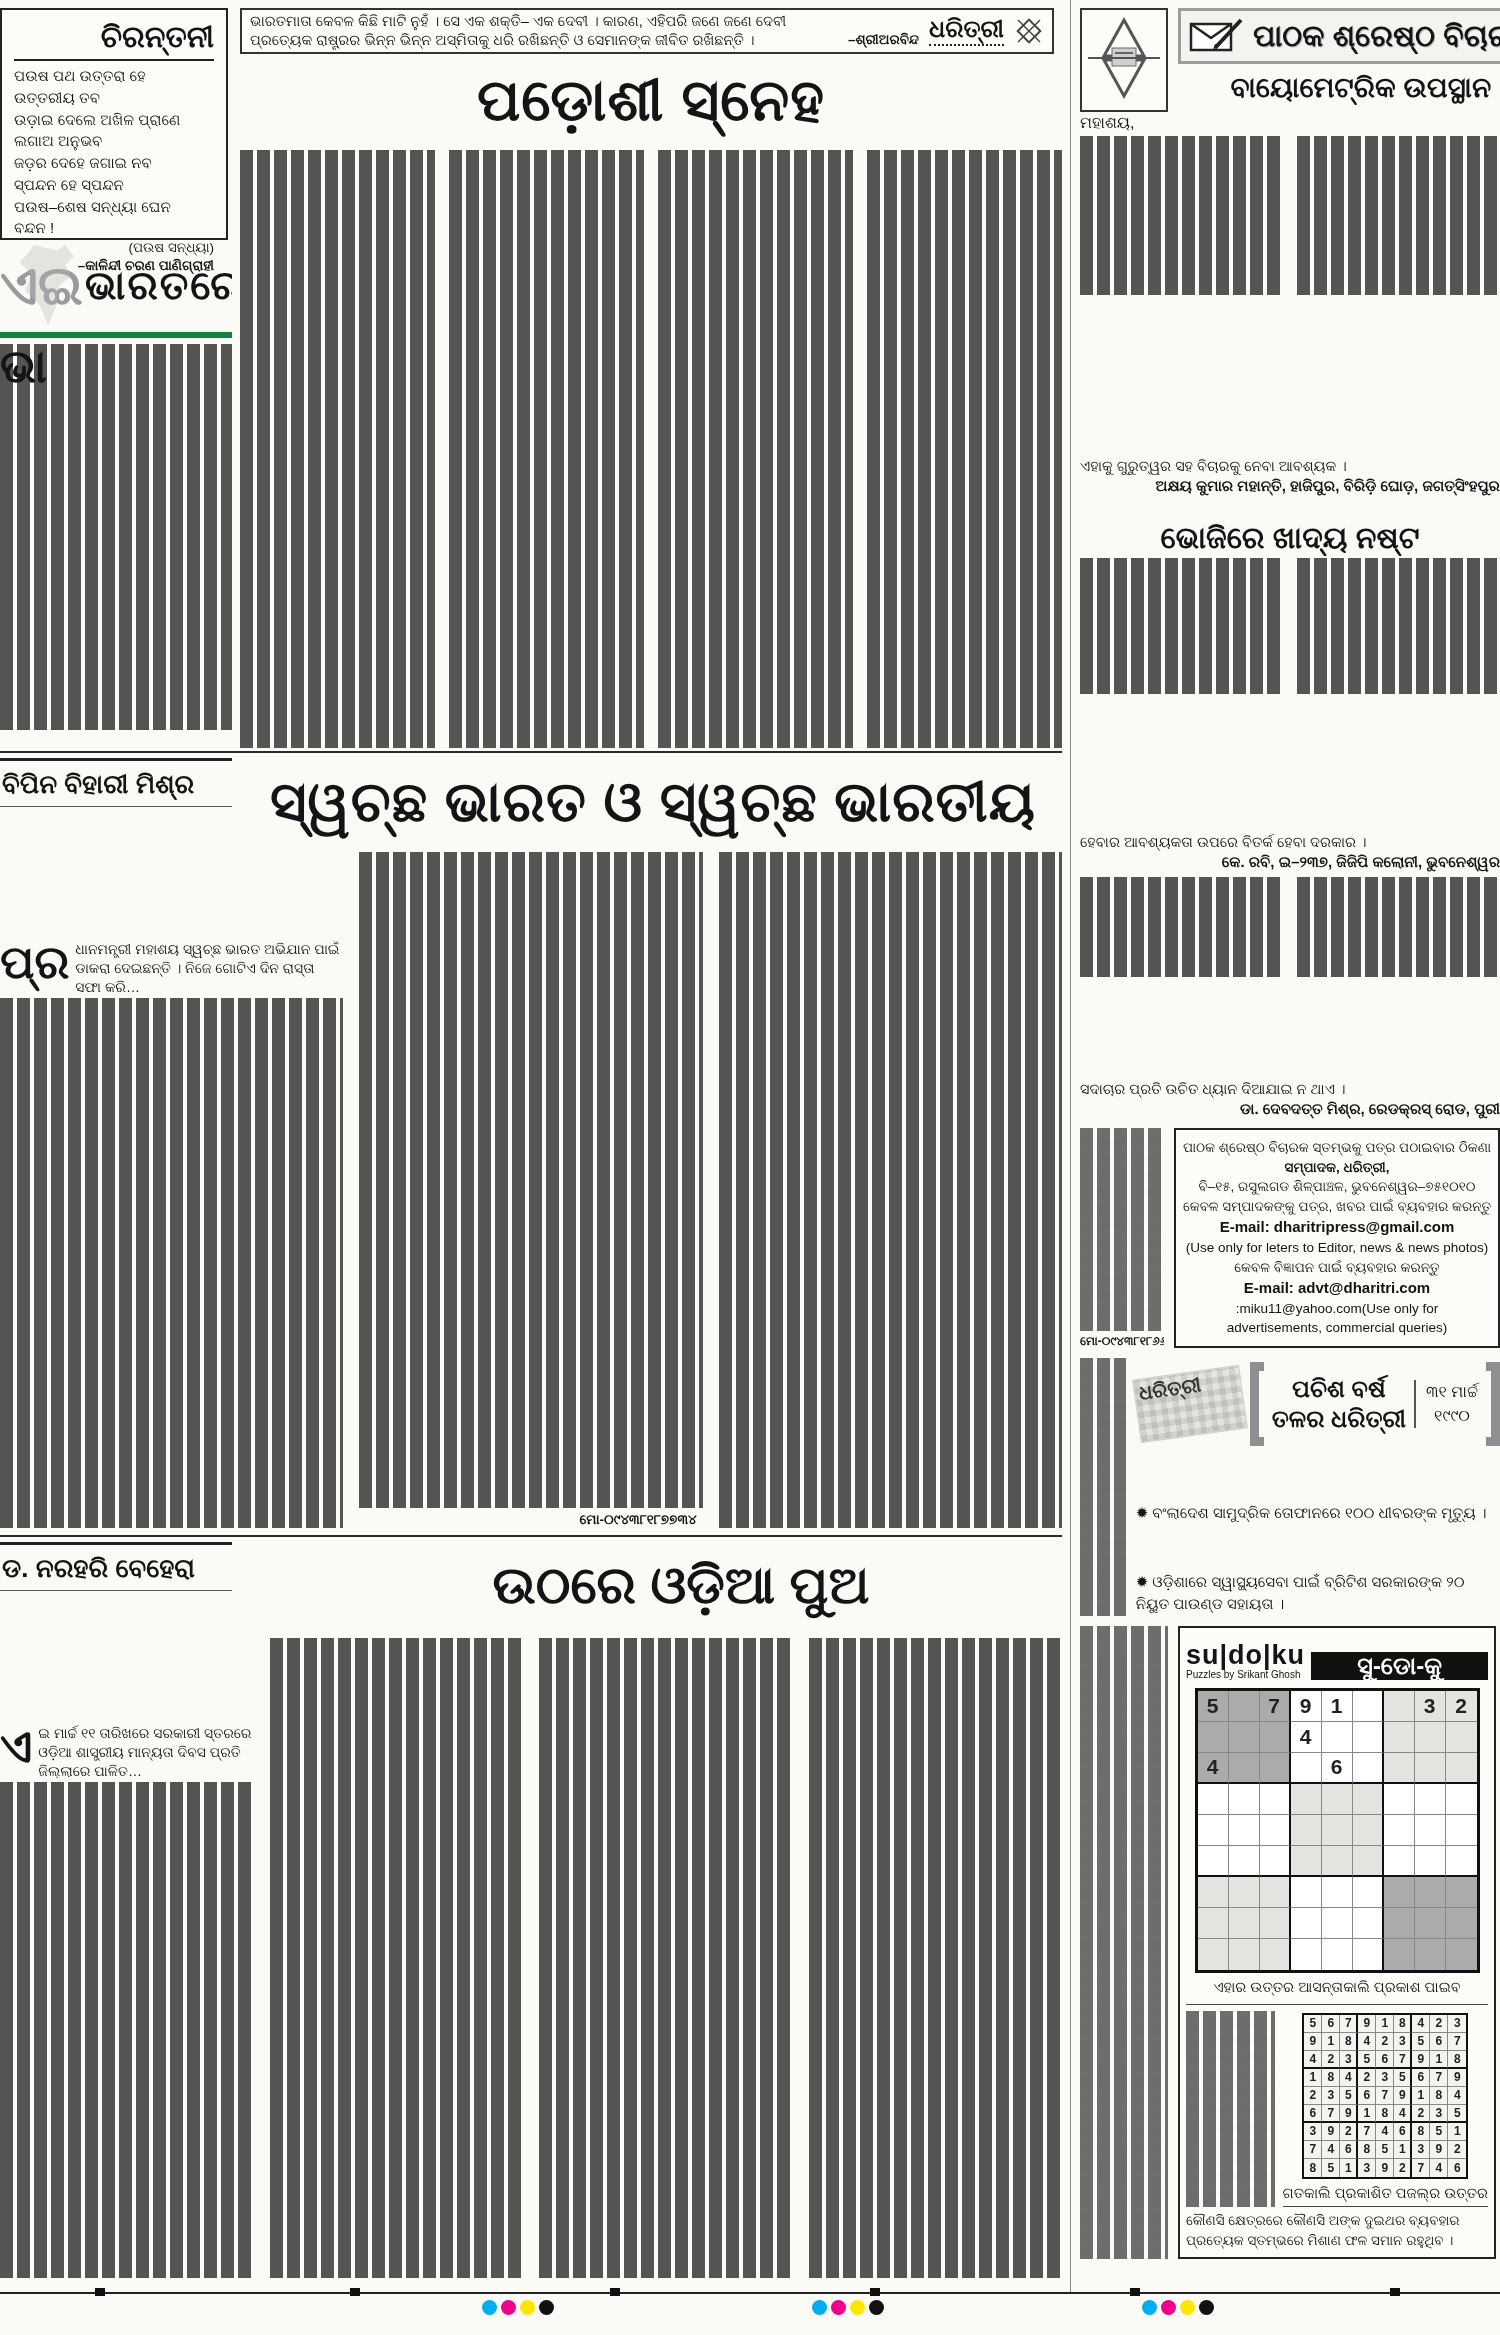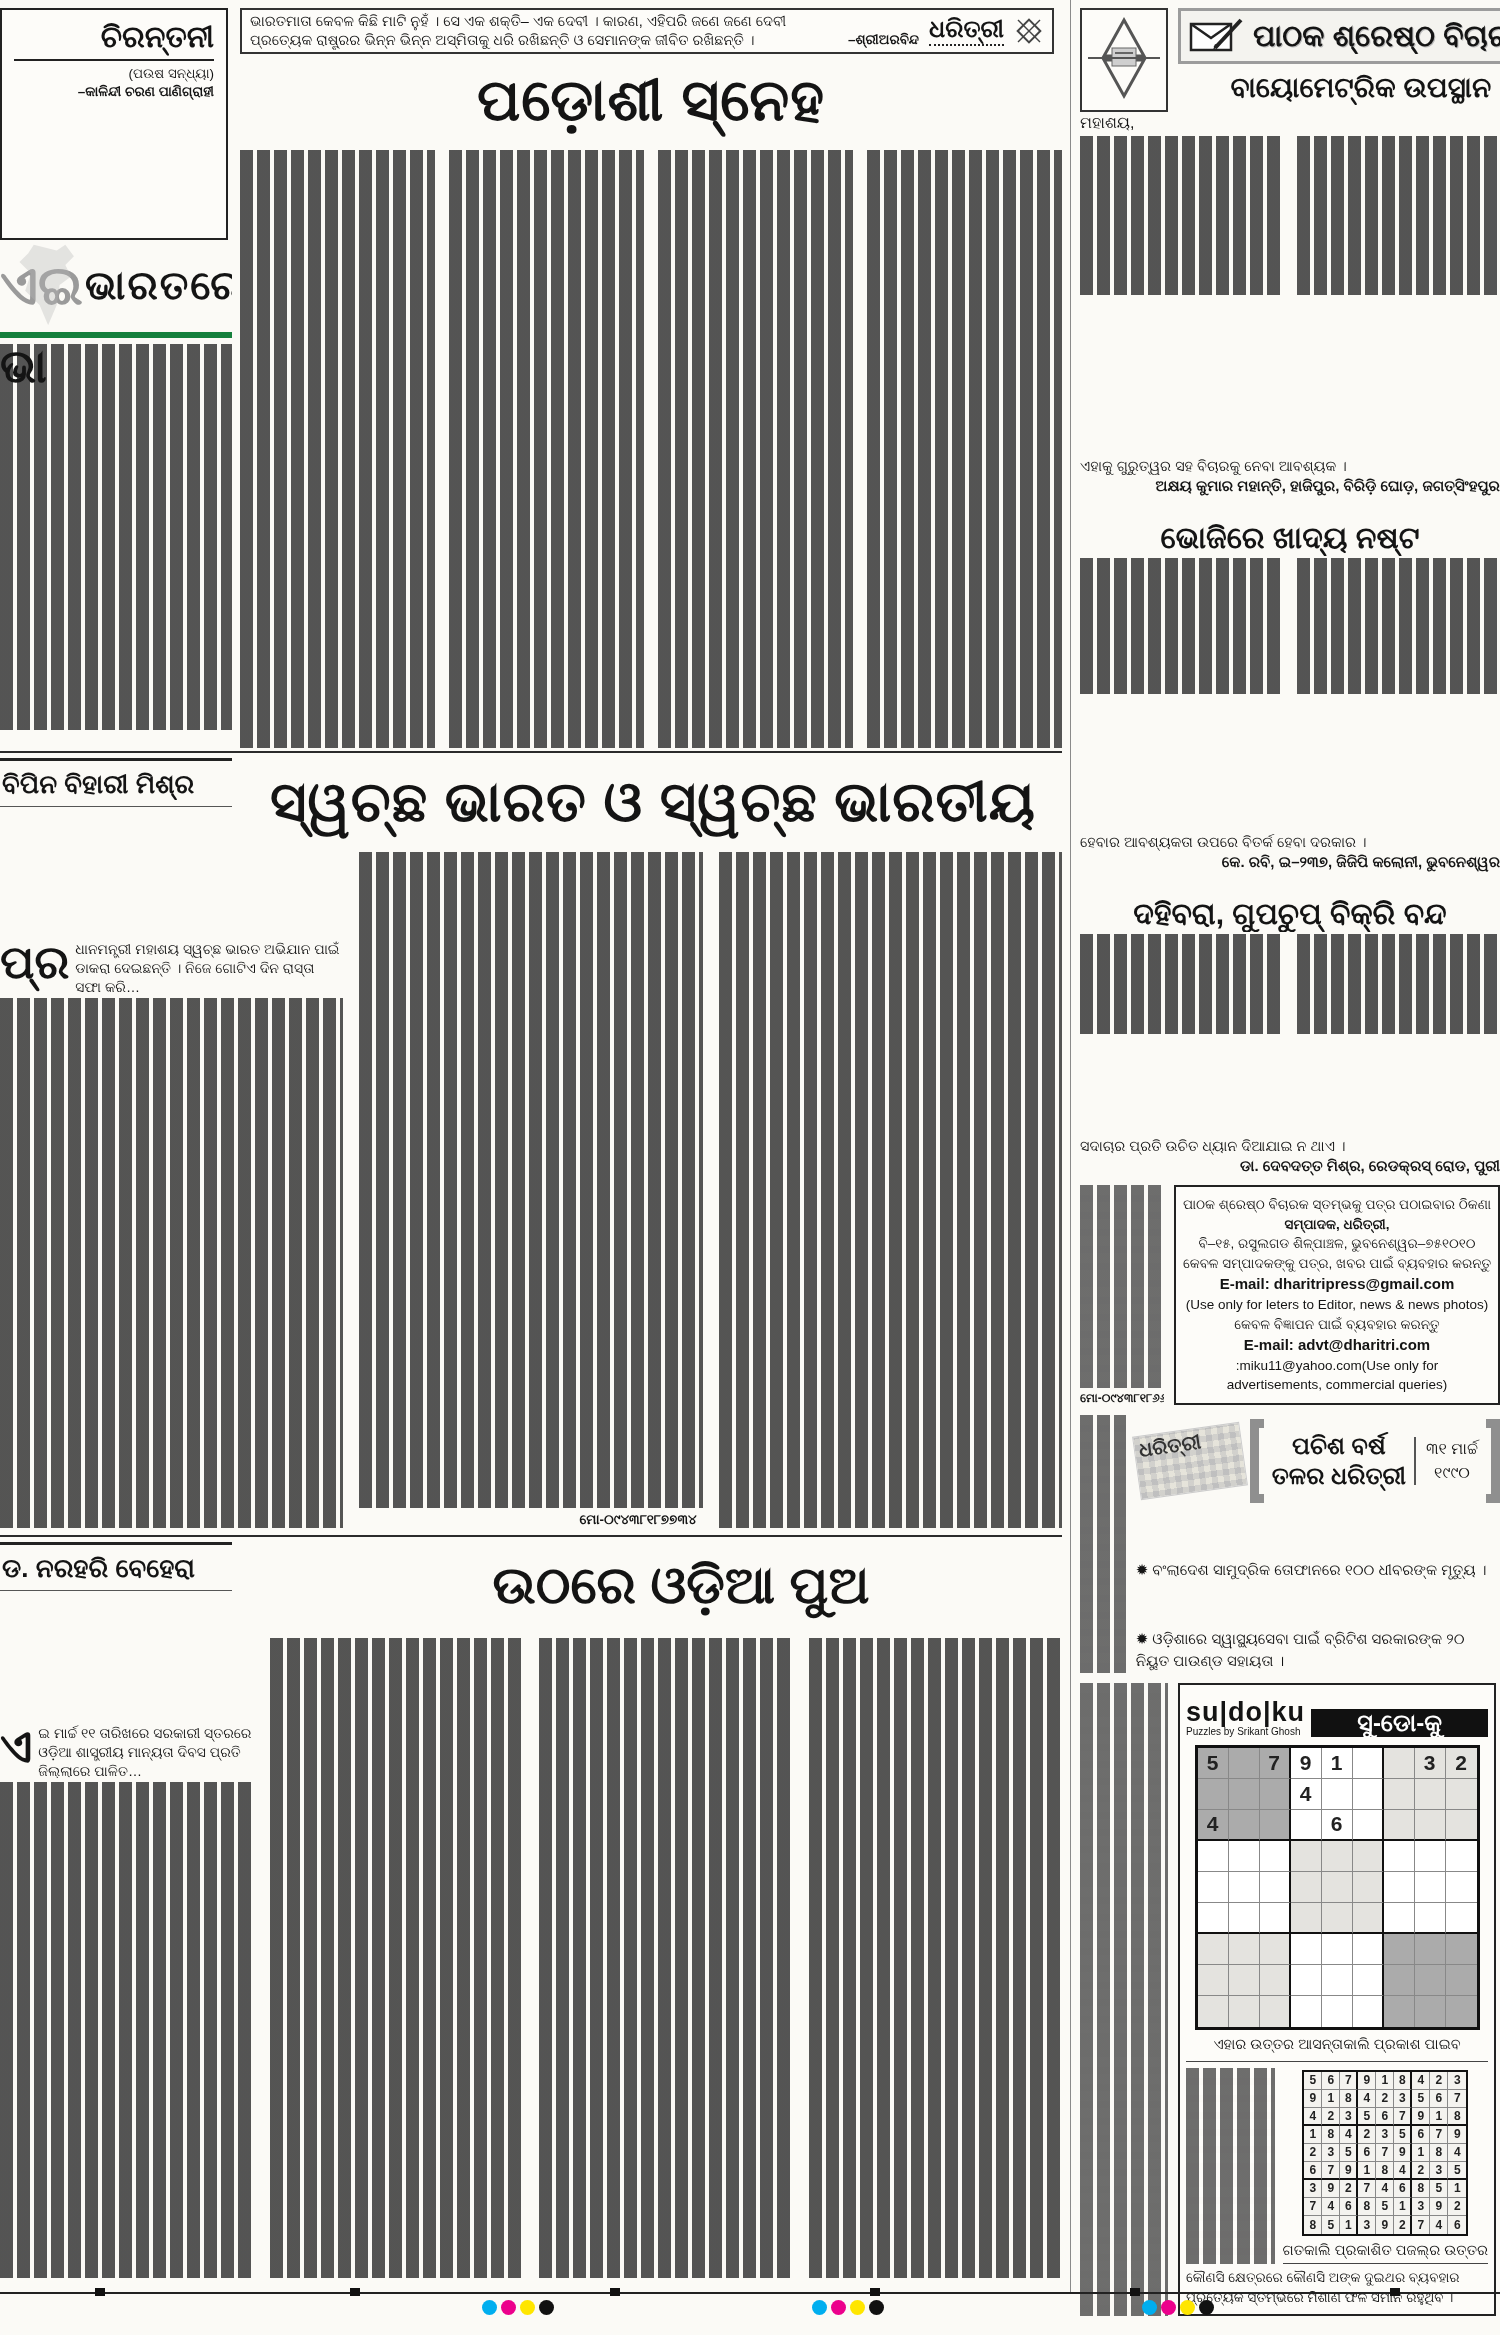--- a/index.html
+++ b/index.html
@@ -108,20 +108,30 @@
 </head>
 <body>
 
 <div id="main-col" class="abs">
 
   <div class="row" style="height:740px;">
 
     <div style="width:232px;display:flex;flex-direction:column;">
       <div class="quote-box">
         <h2>ଚିରନ୍ତନୀ</h2>
+        <div class="poem">
+          <div>ପଉଷ ପଥ ଉତ୍ତରା ହେ</div>
+          <div>ଉତ୍ତରୀୟ ତବ</div>
+          <div>ଉଡ଼ାଇ ଦେଲେ ଅଖିଳ ପ୍ରାଣେ</div>
+          <div>ଲଗାଅ ଅନୁଭବ</div>
+          <div>ଜଡ଼ର ଦେହେ ଜଗାଇ ନବ</div>
+          <div>ସ୍ପନ୍ଦନ ହେ ସ୍ପନ୍ଦନ</div>
+          <div>ପଉଷ–ଶେଷ ସନ୍ଧ୍ୟା ଘେନ</div>
+          <div>ବନ୍ଦନ !</div>
+        </div>
         <div class="poem-src">(ପଉଷ ସନ୍ଧ୍ୟା)</div>
         <div class="poem-author">–କାଳିନ୍ଦୀ ଚରଣ ପାଣିଗ୍ରାହୀ</div>
       </div>
       <div class="eib">
         <svg class="map" width="90" height="86" viewBox="0 0 60 60">
           <path d="M18 2 L34 6 L40 2 L46 10 L40 16 L44 24 L36 30 L34 44 L28 58 L22 44 L12 34 L16 22 L8 14 L14 8 Z" fill="#b9b9b9"></path>
         </svg>
         <span class="pre">ଏଇ</span>
         <span class="word">ଭାରତରେ</span>
       </div>
@@ -235,21 +245,20 @@
   <div class="closing">ଏହାକୁ ଗୁରୁତ୍ୱର ସହ ବିଚାରକୁ ନେବା ଆବଶ୍ୟକ ।</div>
   <div class="sig">ଅକ୍ଷୟ କୁମାର ମହାନ୍ତି, ହାଜିପୁର, ବିରିଡ଼ି ଘୋଡ଼, ଜଗତ୍‌ସିଂହପୁର</div>
 
   <div class="let-h">ଭୋଜିରେ ଖାଦ୍ୟ ନଷ୍ଟ</div>
   <div class="let-gk" style="height:272px;">
     <div class="gk"></div>
   </div>
   <div class="closing">ହେବାର ଆବଶ୍ୟକତା ଉପରେ ବିତର୍କ ହେବା ଦରକାର ।</div>
   <div class="sig">କେ. ରବି, ଇ–୨୩୭, ଜିଜିପି କଲୋନୀ, ଭୁବନେଶ୍ୱର</div>
 
-  <div class="let-h">ଦହିବରା, ଗୁପଚୁପ୍ ବିକ୍ରି ବନ୍ଦ</div>
   <div class="let-gk" style="height:200px;">
     <div class="gk"></div>
   </div>
   <div class="closing">ସଦାଚାର ପ୍ରତି ଉଚିତ ଧ୍ୟାନ ଦିଆଯାଇ ନ ଥାଏ ।</div>
   <div class="sig">ଡା. ଦେବଦତ୍ତ ମିଶ୍ର, ରେଡକ୍ରସ୍ ରୋଡ, ପୁରୀ</div>
 
   <div class="row" style="margin-top:4px;">
     <div class="strip">
       <div class="gk gk-light" style="flex:1;"></div>
       <div class="phone-line" style="font-size:12px;text-align:left;padding:3px 0 0;">ମୋ-୦୯୪୩୮୧୮୬୬୩୪</div>

